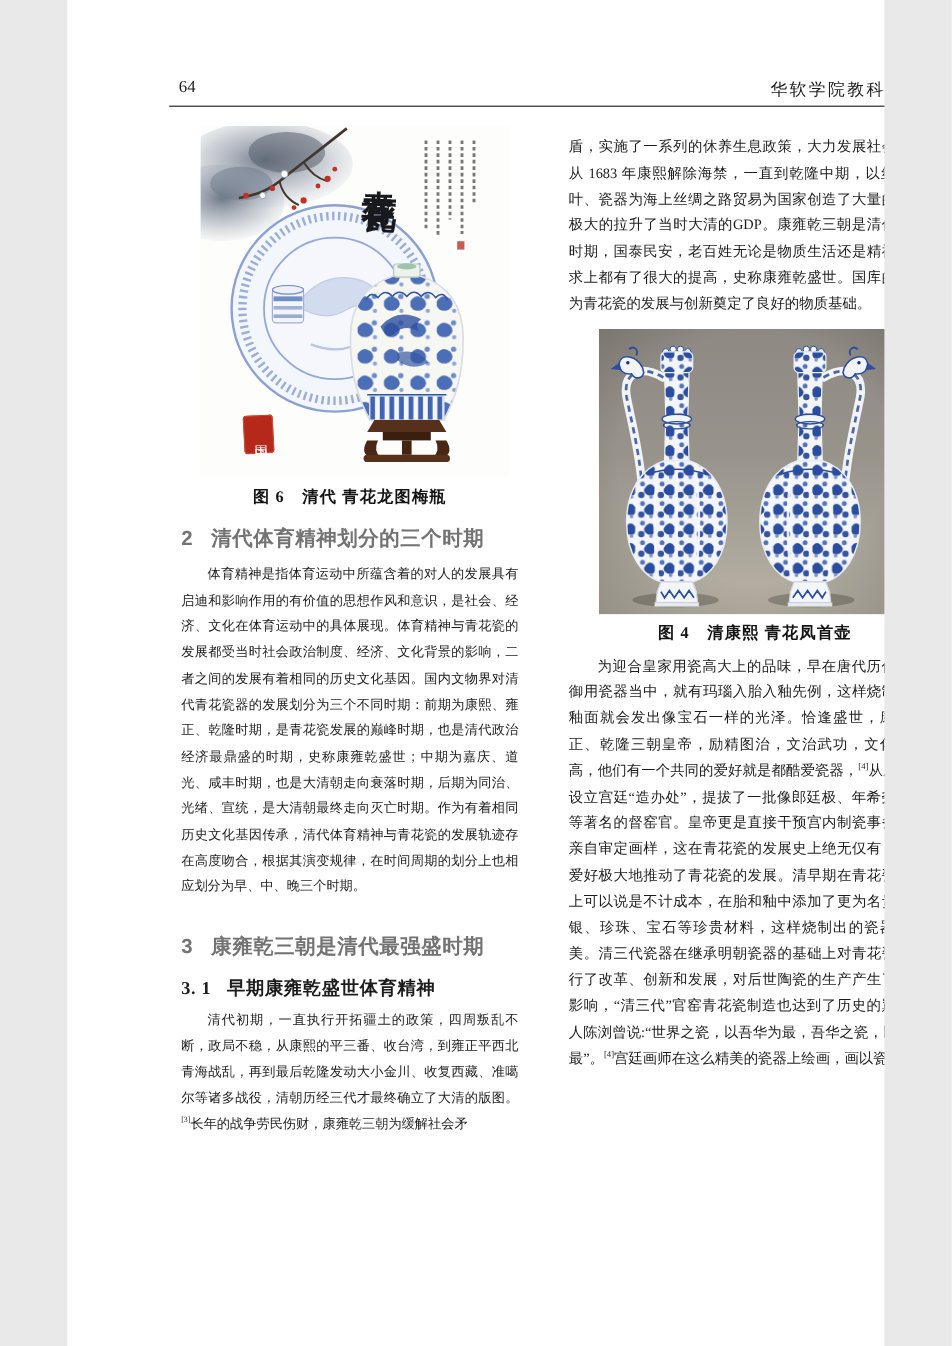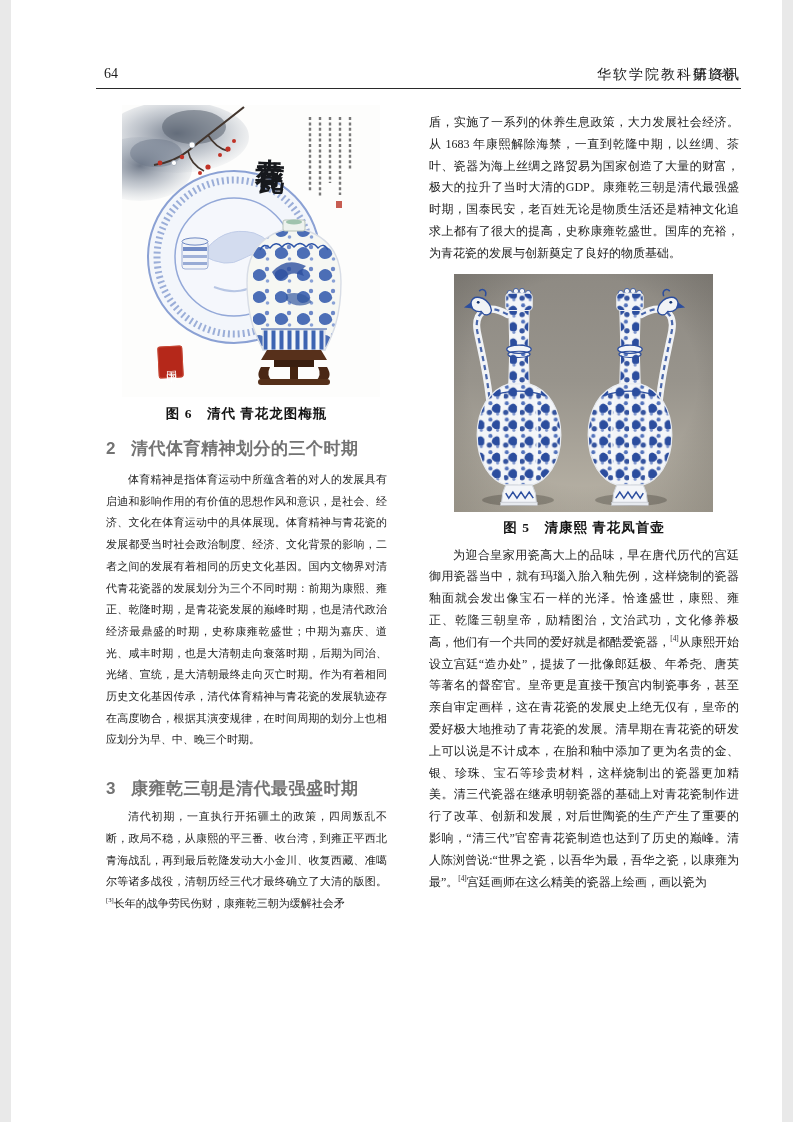--- a/index.html
+++ b/index.html
@@ -1,16 +1,16 @@
 <!DOCTYPE html>
 <html><head>
 <meta charset="utf-8">
 <style>
   html,body{margin:0;padding:0;background:#e9e9e9;}
-  #page{position:relative;width:771px;height:1122px;margin:0 auto;background:#ffffff;
+  #page{position:relative;width:681px;height:1122px;margin:0 auto;background:#ffffff;
         font-family:"Liberation Serif","DejaVu Serif",serif;color:#1c1c1c;overflow:hidden;}
   
   .hdr{position:absolute;left:85px;top:66px;width:645px;height:20px;font-size:14px;}
   .hdr .pg{position:absolute;left:8px;top:0;}
   .hdr .jt{position:absolute;left:0;right:0;top:0;text-align:right;letter-spacing:2px;}
   .hdr .vol{position:absolute;right:6px;top:0;}
   .hdr-rule{position:absolute;left:85px;top:88px;width:645px;border-top:1.5px solid #2a2a2a;}
   
   .col-left{position:absolute;left:95px;top:105px;width:281px;}
   .col-right{position:absolute;left:418px;top:112px;width:310px;}
@@ -152,20 +152,23 @@
     <div class="sec-head first">
       <span class="num">2</span><span>清代体育精神划分的三个时期</span>
     </div>
 
     <p class="para indent">体育精神是指体育运动中所蕴含着的对人的发展具有启迪和影响作用的有价值的思想作风和意识，是社会、经济、文化在体育运动中的具体展现。体育精神与青花瓷的发展都受当时社会政治制度、经济、文化背景的影响，二者之间的发展有着相同的历史文化基因。国内文物界对清代青花瓷器的发展划分为三个不同时期：前期为康熙、雍正、乾隆时期，是青花瓷发展的巅峰时期，也是清代政治经济最鼎盛的时期，史称康雍乾盛世；中期为嘉庆、道光、咸丰时期，也是大清朝走向衰落时期，后期为同治、光绪、宣统，是大清朝最终走向灭亡时期。作为有着相同历史文化基因传承，清代体育精神与青花瓷的发展轨迹存在高度吻合，根据其演变规律，在时间周期的划分上也相应划分为早、中、晚三个时期。</p>
 
     <div class="sec-head">
       <span class="num">3</span><span>康雍乾三朝是清代最强盛时期</span>
     </div>
 
+    <div class="sub-head">
+      <span class="num">3. 1</span><span>早期康雍乾盛世体育精神</span>
+    </div>
 
     <p class="para indent" style="margin-top:6px;"><span>清代初期，一直执行开拓疆土的政策，四周叛乱不断，政局不稳，从康熙的平三番、收台湾，到雍正平西北青海战乱，再到最后乾隆发动大小金川、收复西藏、准噶尔等诸多战役，清朝历经三代才最终确立了大清的版图。</span><sup class="ref">[3]</sup><span>长年的战争劳民伤财，康雍乾三朝为缓解社会矛</span></p>
   </div>
 
   <div class="col-right">
 
     <p class="para-r">盾，实施了一系列的休养生息政策，大力发展社会经济。从 1683 年康熙解除海禁，一直到乾隆中期，以丝绸、茶叶、瓷器为海上丝绸之路贸易为国家创造了大量的财富，极大的拉升了当时大清的GDP。康雍乾三朝是清代最强盛时期，国泰民安，老百姓无论是物质生活还是精神文化追求上都有了很大的提高，史称康雍乾盛世。国库的充裕，为青花瓷的发展与创新奠定了良好的物质基础。</p>
 
     <div class="fig3-wrap">
       <svg width="259" height="238" viewBox="0 0 259 238">
@@ -212,18 +215,18 @@
           </g>
         </defs>
         <rect width="259" height="238" fill="url(#bg3)"></rect>
         <rect width="259" height="238" fill="url(#vig)"></rect>
         <ellipse cx="64" cy="226" rx="36" ry="6" fill="#2e2b25" opacity="0.3"></ellipse>
         <ellipse cx="177" cy="226" rx="36" ry="6" fill="#2e2b25" opacity="0.3"></ellipse>
         <use href="#ewer" transform="translate(65,12) scale(-1.02,1.02)"></use>
         <use href="#ewer" transform="translate(176,12) scale(1.02)"></use>
       </svg>
     </div>
-    <div class="fig-cap" style="margin-top:7px;">图 5　清康熙 青花凤首壶</div>
+    <div class="fig-cap" style="margin-top:7px;">图 4　清康熙 青花凤首壶</div>
 
     <p class="para-r indent" style="margin-top:8px;"><span>为迎合皇家用瓷高大上的品味，早在唐代历代的宫廷御用瓷器当中，就有玛瑙入胎入釉先例，这样烧制的瓷器釉面就会发出像宝石一样的光泽。恰逢盛世，康熙、雍正、乾隆三朝皇帝，励精图治，文治武功，文化修养极高，他们有一个共同的爱好就是都酷爱瓷器，</span><sup class="ref">[4]</sup><span>从康熙开始设立宫廷“造办处”，提拔了一批像郎廷极、年希尧、唐英等著名的督窑官。皇帝更是直接干预宫内制瓷事务，甚至亲自审定画样，这在青花瓷的发展史上绝无仅有，皇帝的爱好极大地推动了青花瓷的发展。清早期在青花瓷的研发上可以说是不计成本，在胎和釉中添加了更为名贵的金、银、珍珠、宝石等珍贵材料，这样烧制出的瓷器更加精美。清三代瓷器在继承明朝瓷器的基础上对青花瓷制作进行了改革、创新和发展，对后世陶瓷的生产产生了重要的影响，“清三代”官窑青花瓷制造也达到了历史的巅峰。清人陈浏曾说:“世界之瓷，以吾华为最，吾华之瓷，以康雍为最”。</span><sup class="ref">[4]</sup><span>宫廷画师在这么精美的瓷器上绘画，画以瓷为</span></p>
   </div>
 
 </div>
 
 </body></html>

